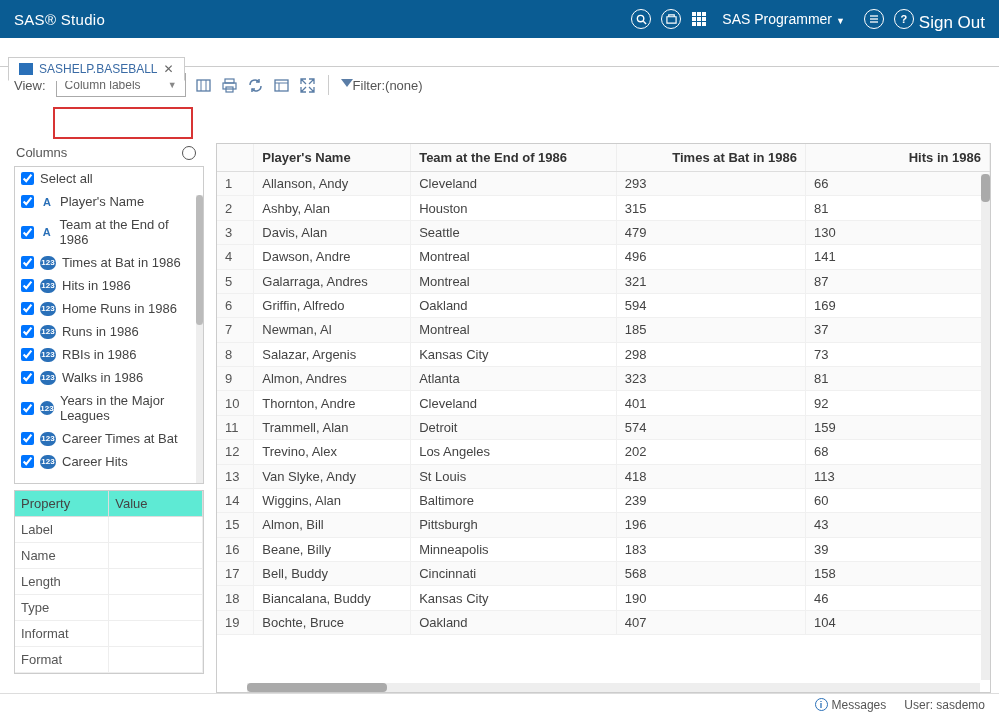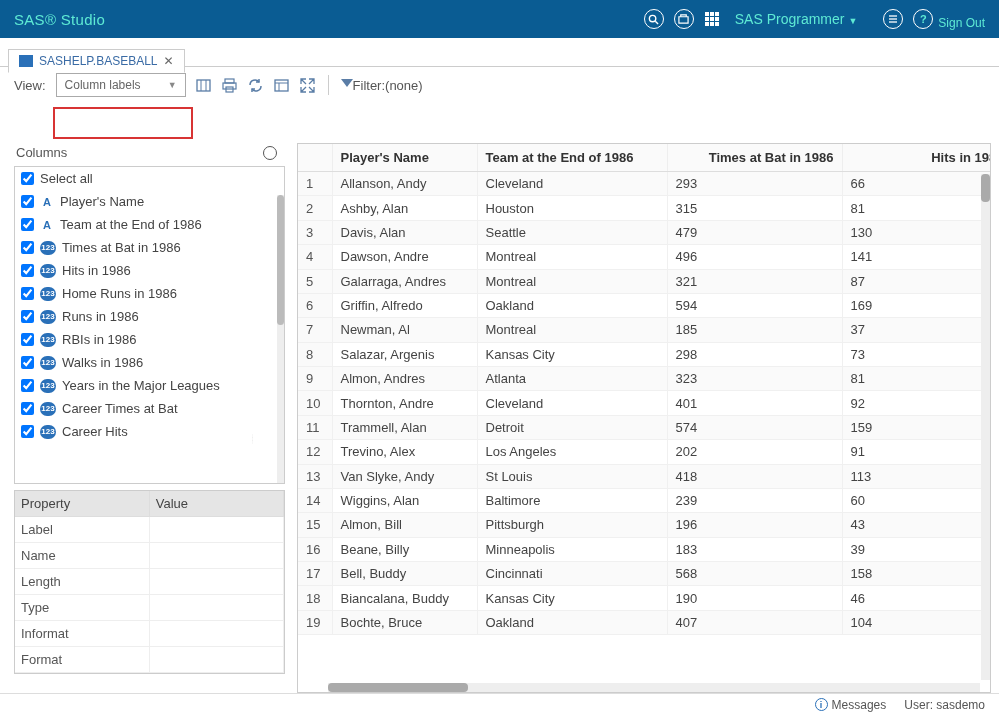--- a/index.html
+++ b/index.html
@@ -1,55 +1,55 @@
 <!DOCTYPE html>
 <html><head>
 <meta charset="utf-8">
 <style>
   * { box-sizing: border-box; margin: 0; padding: 0; font-family: Arial, Helvetica, sans-serif; }
   body { width: 999px; height: 715px; background: #f5f5f5; font-size: 13px; color: #333; overflow: hidden; }
-  .topbar { height: 38px; background: #0a5c93; color: #5eead4; display: flex; align-items: center; padding: 0 14px; font-size: 15px; justify-content: center; }
+  .topbar { height: 38px; background: #0a5c93; color: #ffffff; display: flex; align-items: center; padding: 0 14px; font-size: 15px; justify-content: center; }
   .brand { font-weight: normal; letter-spacing: 0.3px; }
   .spacer { flex: 1; }
   .top-icon { width: 20px; height: 20px; display: flex; align-items: center; justify-content: center; margin: 0 5px; border: 1.5px solid #fff; border-radius: 50%; font-size: 11px; font-weight: bold; cursor: pointer; }
   .top-apps { display:grid; grid-template-columns:repeat(3,4px); grid-template-rows:repeat(3,4px); gap:1px; margin: 0 6px; cursor:pointer; }
   .top-apps span { background:#fff; width:4px; height:4px; }
-  .top-user { margin: 0 21px 0 10px; cursor: pointer; font-size:14px; }
-  .signout { cursor: pointer; font-size:12px;margin-top:8px; }
+  .top-user { margin: 0 14px 0 10px; cursor: pointer; font-size:14px; }
+  .signout { cursor: pointer; font-size:17px;margin-top:8px; }
   .content { position: absolute; top: 38px; bottom: 0; left: 0; right: 0; background: #fff; }
   .tabstrip { height: 29px; border-bottom: 1px solid #ccc; display: flex; align-items: flex-end; padding-left: 8px; padding-top: 6px; }
-  .tab { display: flex; align-items: center; gap: 6px; padding: 4px 10px; border: 1px solid #ccc; border-bottom: 1px solid #fff; background: #fff; font-size: 12px; color: #3a6ba5; position: relative; top: 7px; }
+  .tab { display: flex; align-items: center; gap: 6px; padding: 4px 10px; border: 1px solid #ccc; border-bottom: 1px solid #fff; background: #fff; font-size: 12px; color: #3a6ba5; position: relative; top: 15px; }
   .tab .tabicon { width: 14px; height: 12px; background: #2a70b8; display:inline-block; border:1px solid #2a70b8; }
   .tab .close { font-size: 12px; color: #666; cursor: pointer; }
   .toolbar { height: 36px; display: flex; align-items: center; padding: 0 10px 0 14px; gap: 10px; color: #555; font-size: 13px; }
   .view-select { width: 130px; height: 24px; border: 1px solid #aaa; background: #fff; display: flex; align-items: center; justify-content: space-between; padding: 0 8px; font-size: 12px; color: #666; cursor:pointer; }
   .highlight-box { position: absolute; border: 2px solid #d83434; width: 140px; height: 32px; left: 53px; top: 69px; pointer-events: none; }
   .tool-icon { width: 16px; height: 16px; display:inline-flex; align-items:center; justify-content:center; color: #5a7da6; cursor:pointer; }
   .vsep { width: 1px; height: 20px; background: #ccc; margin: 0 2px; }
   .filter { display: flex; align-items: center; color: #555; }
   .filter .funnel { width: 12px; height: 12px; display:inline-block; }
   .filter .funnel:before { content: ""; display:block; border-left: 6px solid transparent; border-right: 6px solid transparent; border-top: 8px solid #5a7da6; }
   .main-split { position: absolute; top: 101px; bottom: 22px; left: 0; right: 0; display: flex; }
-  .left-pane { width: 285px; border-right: 0; padding: 4px 0 0 14px; display: flex; flex-direction: column; }
+  .left-pane { width: 204px; border-right: 0; padding: 4px 0 0 14px; display: flex; flex-direction: column; }
   .columns-header { display: flex; justify-content: space-between; align-items: center; font-size: 13px; padding: 2px 8px 6px 2px; color: #555; }
   .columns-header .clock { width: 14px; height: 14px; border: 1.5px solid #555; border-radius: 50%; position:relative; cursor:pointer; }
   .col-list { border: 1px solid #ccc; flex: 0 0 auto; height: 318px; overflow: hidden; position: relative; }
   .col-list-inner { height: 100%; overflow-y: hidden; }
   .col-row { display: flex; align-items: center; gap: 6px; padding: 4px 6px; font-size: 13px; color: #444; }
   .col-row input[type=checkbox] { width:13px; height:13px; cursor:pointer; }
   .col-type-char { display:inline-flex; width:14px; height:14px; align-items:center; justify-content:center; color:#2a70b8; font-weight:bold; font-size:11px; }
   .col-type-char:before { content:"A"; }
   .col-type-num { display:inline-flex; width:16px; height:14px; align-items:center; justify-content:center; background:#2a70b8; color:#fff; font-weight:bold; font-size:8px; border-radius:7px; }
   .col-type-num:before { content:"123"; }
   .col-scroll { position:absolute; right:0; top:28px; bottom:0; width:7px; background:#eee; }
   .col-thumb { position:absolute; right:0; top:0; width:7px; height:130px; background:#bbb; border-radius:4px; }
   .drag-handle { position:absolute; left:251px; top:296px; width:4px; height:16px; color:#999; font-size:3px; letter-spacing:-1px; line-height:3px; }
   .prop-grid { margin-top: 6px; border: 1px solid #ccc; }
   .prop-grid table { width: 100%; border-collapse: collapse; font-size: 13px; }
-  .prop-grid th { text-align: left; font-weight: normal; color: #444; padding: 5px 6px; border-bottom: 1px solid #ddd; border-right: 1px solid #ddd; background:#e5e5e5; }
+  .prop-grid th { text-align: left; font-weight: normal; color: #444; padding: 5px 6px; border-bottom: 1px solid #ddd; border-right: 1px solid #ddd; background:#5eead4; }
   .prop-grid td { padding: 5px 6px; border-bottom: 1px solid #eee; border-right: 1px solid #eee; color: #555; }
   .right-pane { flex: 1; padding: 4px 8px 0 12px; display: flex; flex-direction: column; overflow:hidden; }
   .data-header { display: flex; align-items: center; justify-content: space-between; font-size: 13px; color: #555; padding: 0 2px 6px 2px; }
   .pager { display: flex; align-items: center; gap: 10px; }
   .pager-icon { color:#2a70b8; cursor:pointer; font-size:12px; }
   .pager-icon.dis { color:#bbb; }
   .data-table-wrap { border: 1px solid #ccc; flex: 1; overflow: hidden; position: relative; }
   .data-table { width: 100%; border-collapse: collapse; table-layout: fixed; }
   .data-table th { text-align: left; font-weight: bold; font-size: 13px; padding: 6px 8px; border-bottom: 1px solid #ddd; border-right: 1px solid #eee; background:#fafafa; color:#333; }
   .data-table th.num { text-align: right; }
@@ -373,21 +373,21 @@
     <td>Trammell, Alan</td>
     <td>Detroit</td>
     <td class="num">574</td>
     <td class="num">159</td>
               </tr>
               <tr>
                 <td class="idx">12</td>
     <td>Trevino, Alex</td>
     <td>Los Angeles</td>
     <td class="num">202</td>
-    <td class="num">91</td>
+    <td class="num">68</td>
               </tr>
               <tr>
                 <td class="idx">13</td>
     <td>Van Slyke, Andy</td>
     <td>St Louis</td>
     <td class="num">418</td>
     <td class="num">113</td>
               </tr>
               <tr>
                 <td class="idx">14</td>

